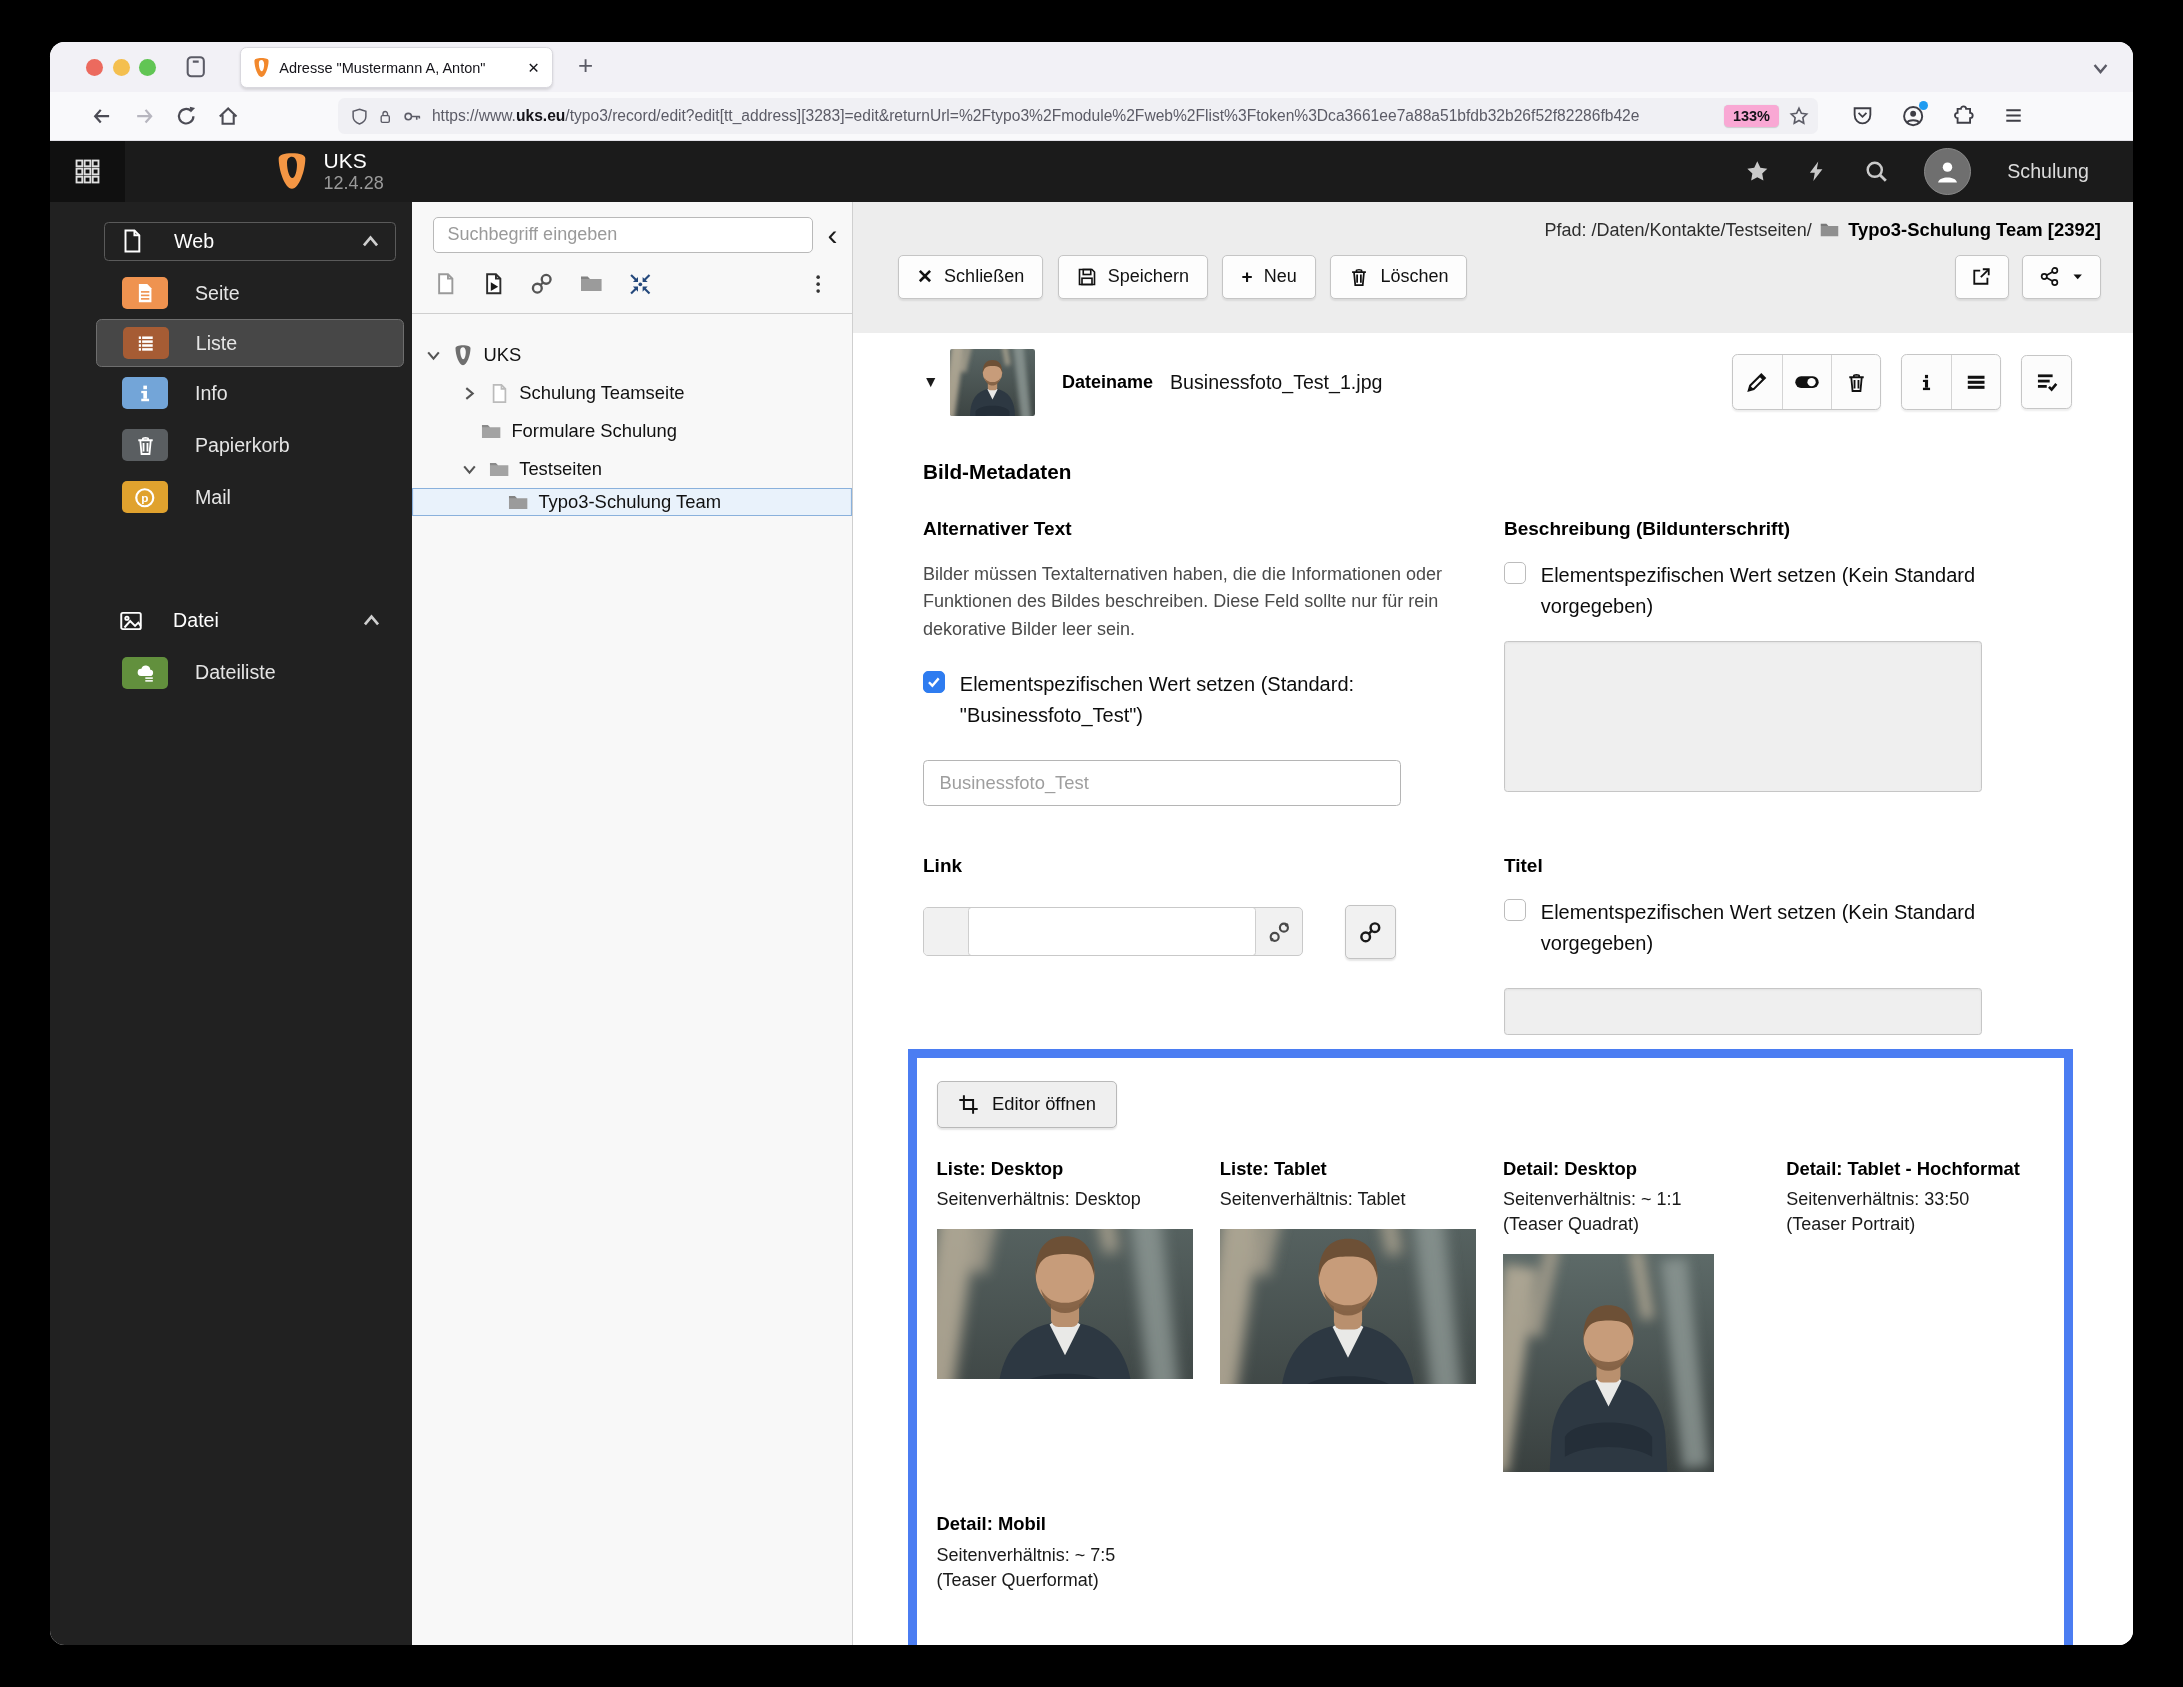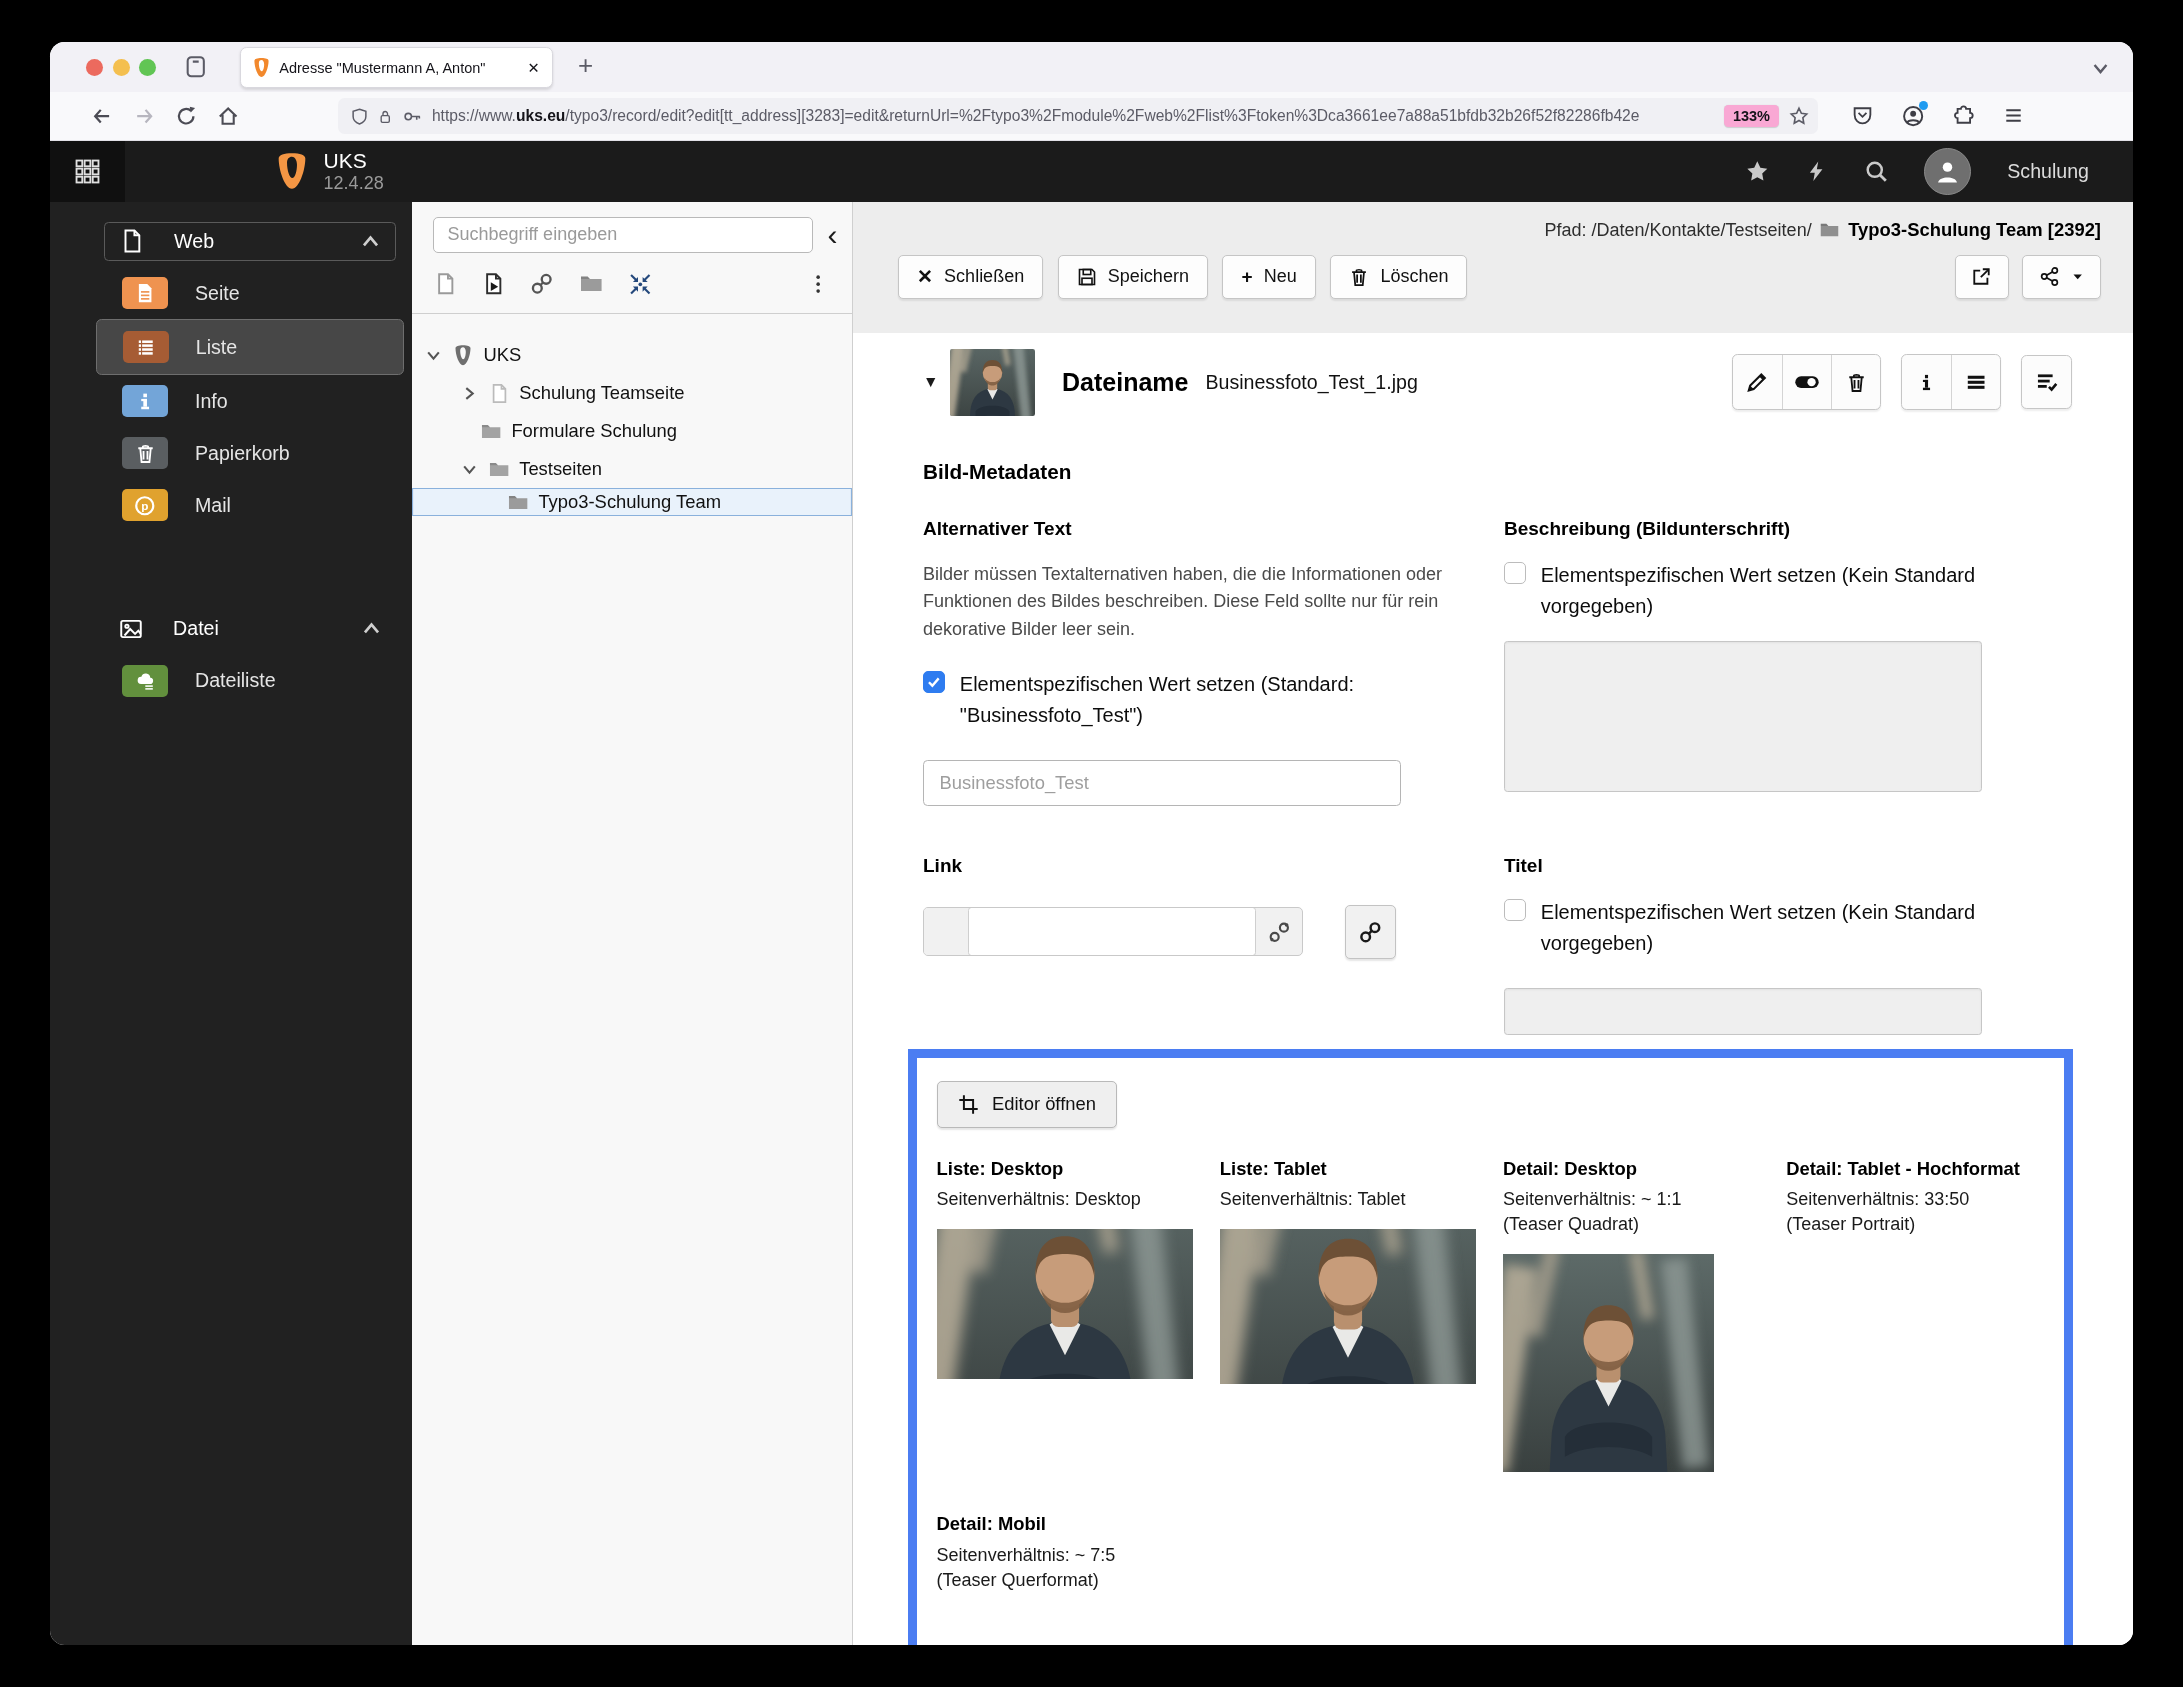--- a/index.html
+++ b/index.html
@@ -43,21 +43,21 @@
 
   
   .app { flex:1; display:flex; min-height:0; }
 
   
   .mmenu { width:362px; background:#212121; flex:0 0 auto; padding-top:19.6px;padding-left:38px; }
   .mgroup-head { display:flex; align-items:center; height:39px; margin:0 15.6px; padding:0 14.5px; color:#fff; font-size:19.6px; gap:29px; }
   .mgroup-head.boxed { border:1.1px solid #5a5a5a; border-radius:4.5px; }
   .mg-chev { margin-left:auto; color:#cfcfcf; }
   .mitem { display:flex; align-items:center; height:52px; padding-left:34px; gap:27px; }
-  .mitem.sel { background:#474747; border:1.1px solid #6e6e6e; border-radius:5.6px; margin:0 7.8px; padding-left:26px; height:56px; }
+  .mitem.sel { background:#474747; border:1.1px solid #6e6e6e; border-radius:5.6px; margin:0 7.8px; padding-left:26px; height:48px; }
   .mi-icon { width:46px; height:32px; border-radius:5px; display:flex; align-items:center; justify-content:center; flex:0 0 auto; }
   .mi-label { font-size:19.6px; color:#e5e5e5; }
   .mgap { height:78px; }
 
   
   .tree { width:441px; background:#f8f8f8; border-right:1.1px solid #cfcfcf; flex:0 0 auto; padding-top:14.5px; font-size:18.4px; color:#111; }
   .tree-search { display:flex; align-items:center; padding:0 14.5px 0 21px; gap:14.5px; }
   .tree-search input { flex:1; height:36px; border:1.1px solid #b9b9b9; border-radius:5px; font-size:18px; padding:0 13.4px; color:#222; background:#fff; font-family:inherit; }
   .tree-search input::placeholder { color:#9a9a9a; }
   .tree-collapse { color:#1a1a1a; }
@@ -81,21 +81,21 @@
   .dhbtn .bx { font-weight:700; font-size:19px; }
   .dh-right { margin-left:auto; display:flex; gap:13.4px; }
   .dhbtn.iconly { padding:0 15.6px; }
 
   
   .form { flex:1; background:#fff; padding:15.6px 61px 0 70px; overflow:hidden; }
   .rec-head { display:flex; align-items:center; gap:0; }
   .rec-caret { font-size:15.6px; color:#1a1a1a; width:27px; }
   .rec-thumb { width:85px; height:67px; border-radius:2.2px; overflow:hidden; flex:0 0 auto; }
   .rec-thumb svg { width:100%; height:100%; display:block; }
-  .rec-fnlabel { font-weight:700; font-size:25px; color:#000; margin-left:27px; }
+  .rec-fnlabel { font-weight:700; font-size:18px; color:#000; margin-left:27px; }
   .rec-fn { font-size:19.6px; color:#111; margin-left:17px; }
   .rec-actions { margin-left:auto; display:flex; gap:20px; align-items:center; }
   .btngroup { display:flex; border:1.1px solid #c6c6c6; border-radius:5.6px; background:#fcfcfc; overflow:hidden; box-shadow:0 1.1px 1.7px rgba(0,0,0,.07); }
   .gbtn { width:49px; height:54px; display:flex; align-items:center; justify-content:center; color:#1a1a1a; border-left:1.1px solid #d4d4d4; }
   .gbtn:first-child { border-left:none; }
   .btnsingle { border:1.1px solid #c6c6c6; border-radius:5.6px; background:#fcfcfc; width:51px; height:54px; display:flex; align-items:center; justify-content:center; color:#1a1a1a; box-shadow:0 1.1px 1.7px rgba(0,0,0,.07); }
 
   .meta-heading { font-size:20.7px; font-weight:700; color:#000; margin-top:44px; }
   .grid2 { display:grid; grid-template-columns:545px 1fr; column-gap:36px; }
   .flabel { font-size:19px; font-weight:700; color:#000; }

